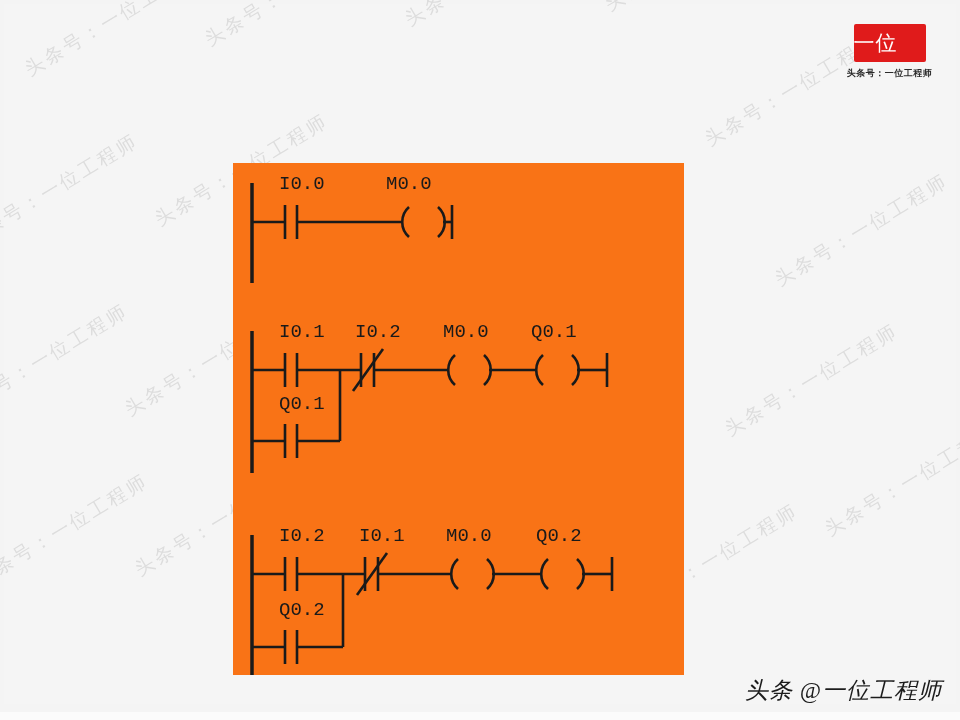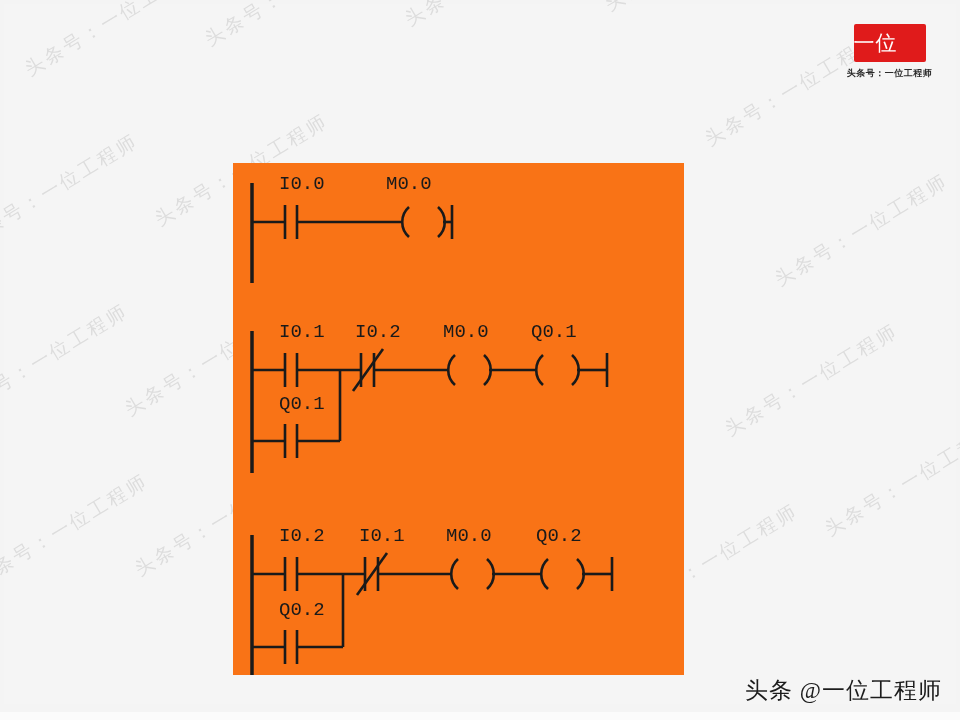--- a/index.html
+++ b/index.html
@@ -121,20 +121,21 @@
   .footer-credit {
     position: absolute;
     right: 18px;
     bottom: 14px;
     font-size: 23px;
     color: #1c1c1c;
     font-family: "Liberation Serif", "DejaVu Serif", serif;
     letter-spacing: 1px;
     white-space: nowrap;
     z-index: 7;
+    font-style: italic;
   }
 
   .bottom-strip {
     position: absolute;
     left: 0;
     bottom: 0;
     width: 960px;
     height: 8px;
     background: #fbfbfb;
     z-index: 2;

